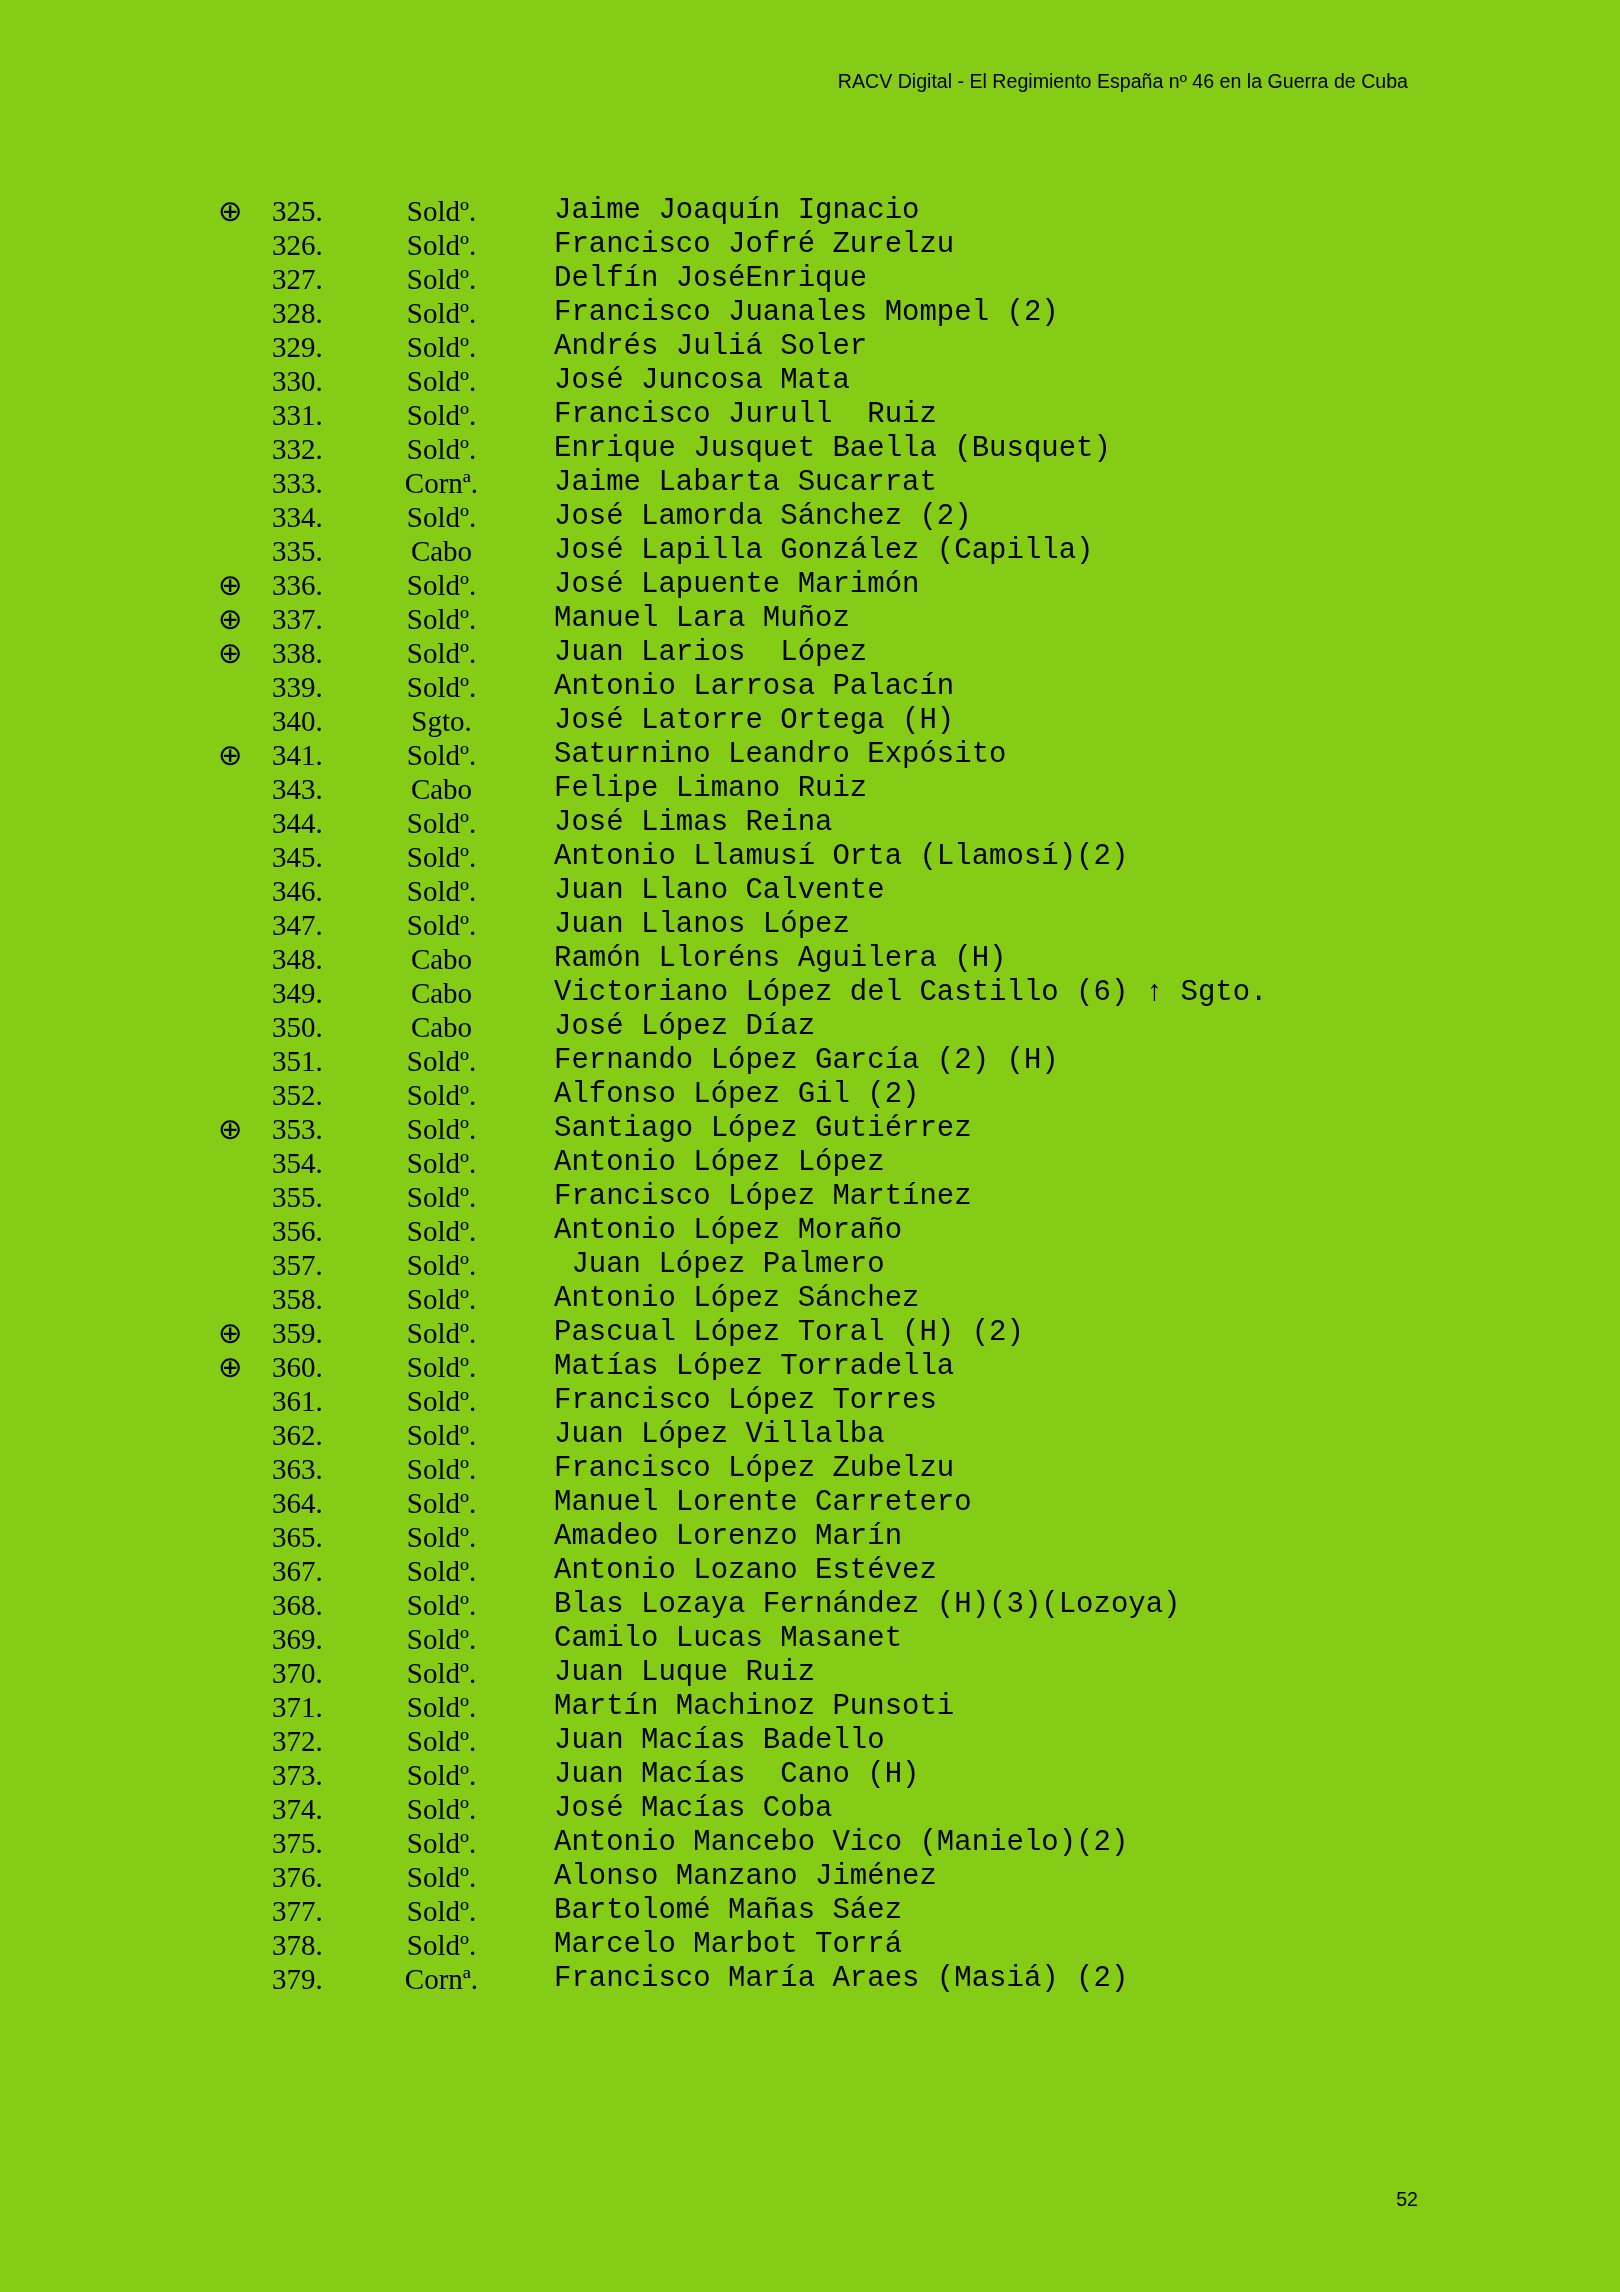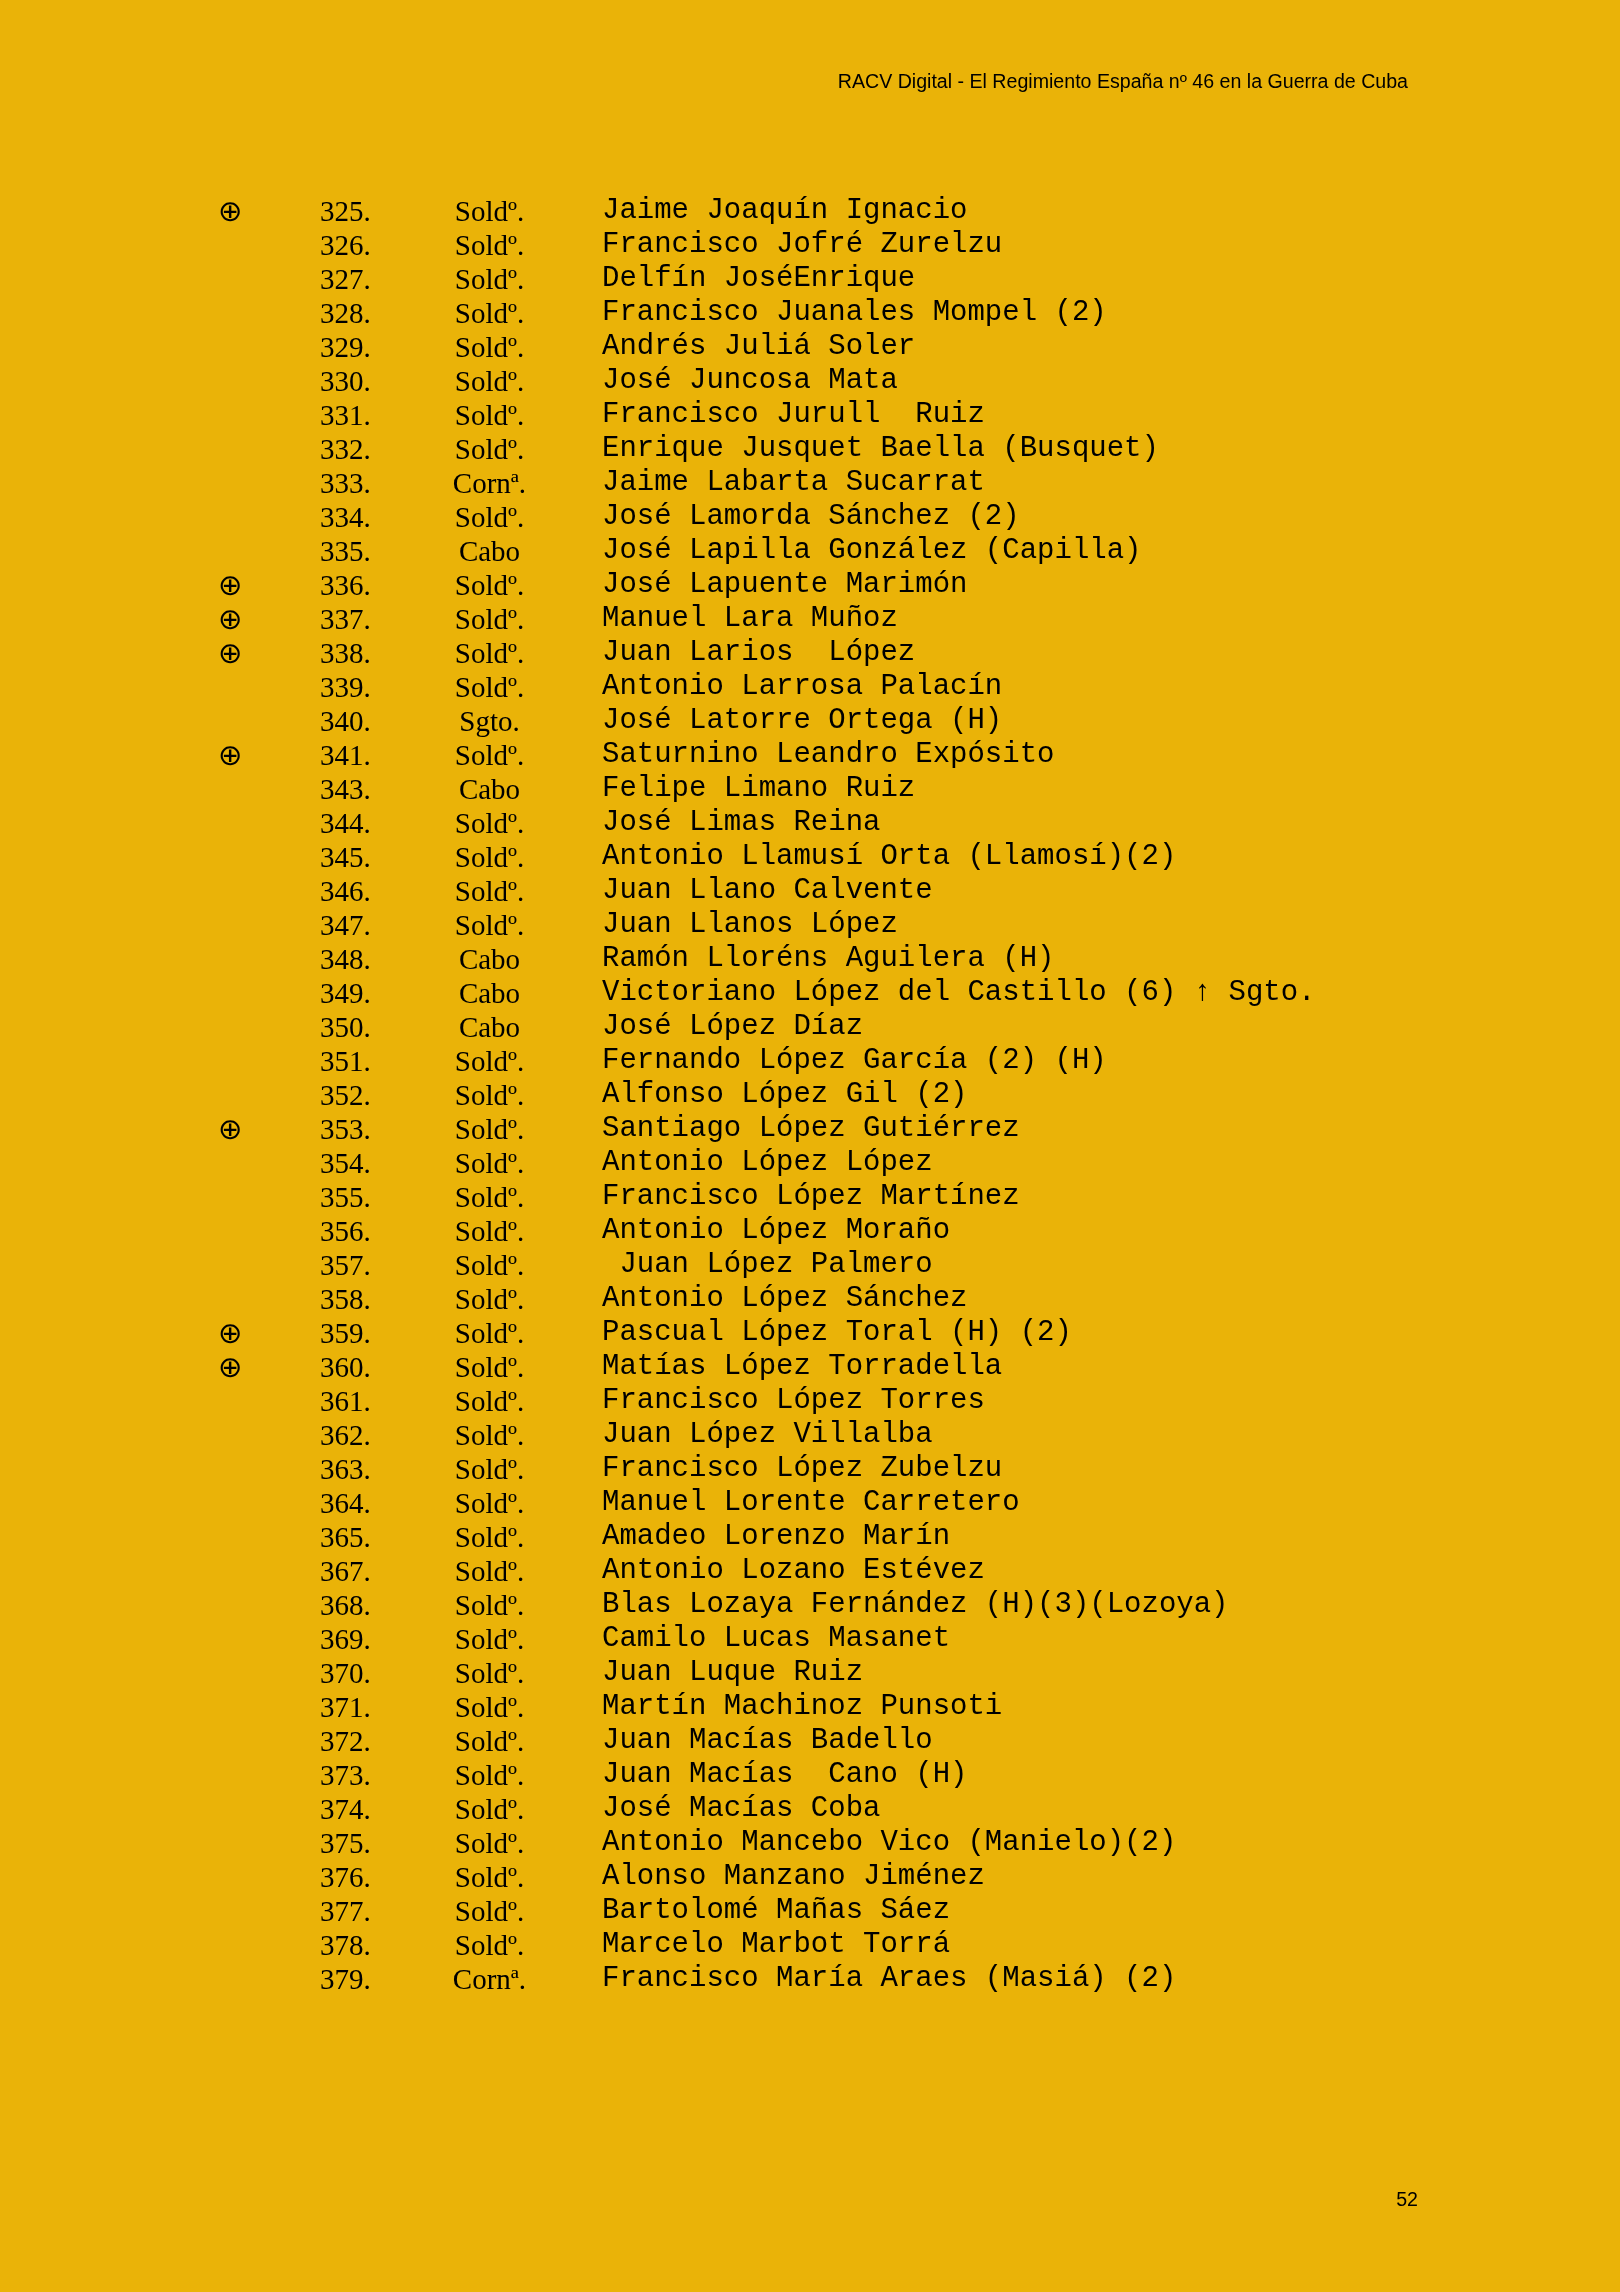--- a/index.html
+++ b/index.html
@@ -1,20 +1,20 @@
 <!DOCTYPE html>
 <html><head>
 <meta charset="utf-8">
 <style>
   html, body { margin: 0; padding: 0; background: #ffffff; }
   .page {
     position: relative;
     width: 1620px;
     height: 2293px;
-    background: #eab308;
+    background: #84cc16;
     color: #000000;
     font-family: "Liberation Serif", serif;
     overflow: hidden;
   }
   .header {
     position: absolute;
     top: 71px;
     right: 212px;
     font-family: "Liberation Sans", sans-serif;
     font-size: 19.6px;
@@ -35,21 +35,21 @@
     white-space: nowrap;
   }
   .cell { display: block; }
   .marker {
     margin-left: 218px;
     width: 54px;
     font-size: 29px;
     font-family: "DejaVu Sans", sans-serif;
     line-height: 34px;
   }
-  .num { width: 86px; margin-left: 48px; }
+  .num { width: 86px; }
   .rank { width: 167px; text-align: center; }
   .name { margin-left: 29px; white-space: pre; font-family: Liberation Mono, monospace; }
   .footer {
     position: absolute;
     top: 2188px;
     right: 202px;
     font-family: "Liberation Sans", sans-serif;
     font-size: 19.6px;
   }
 </style>

